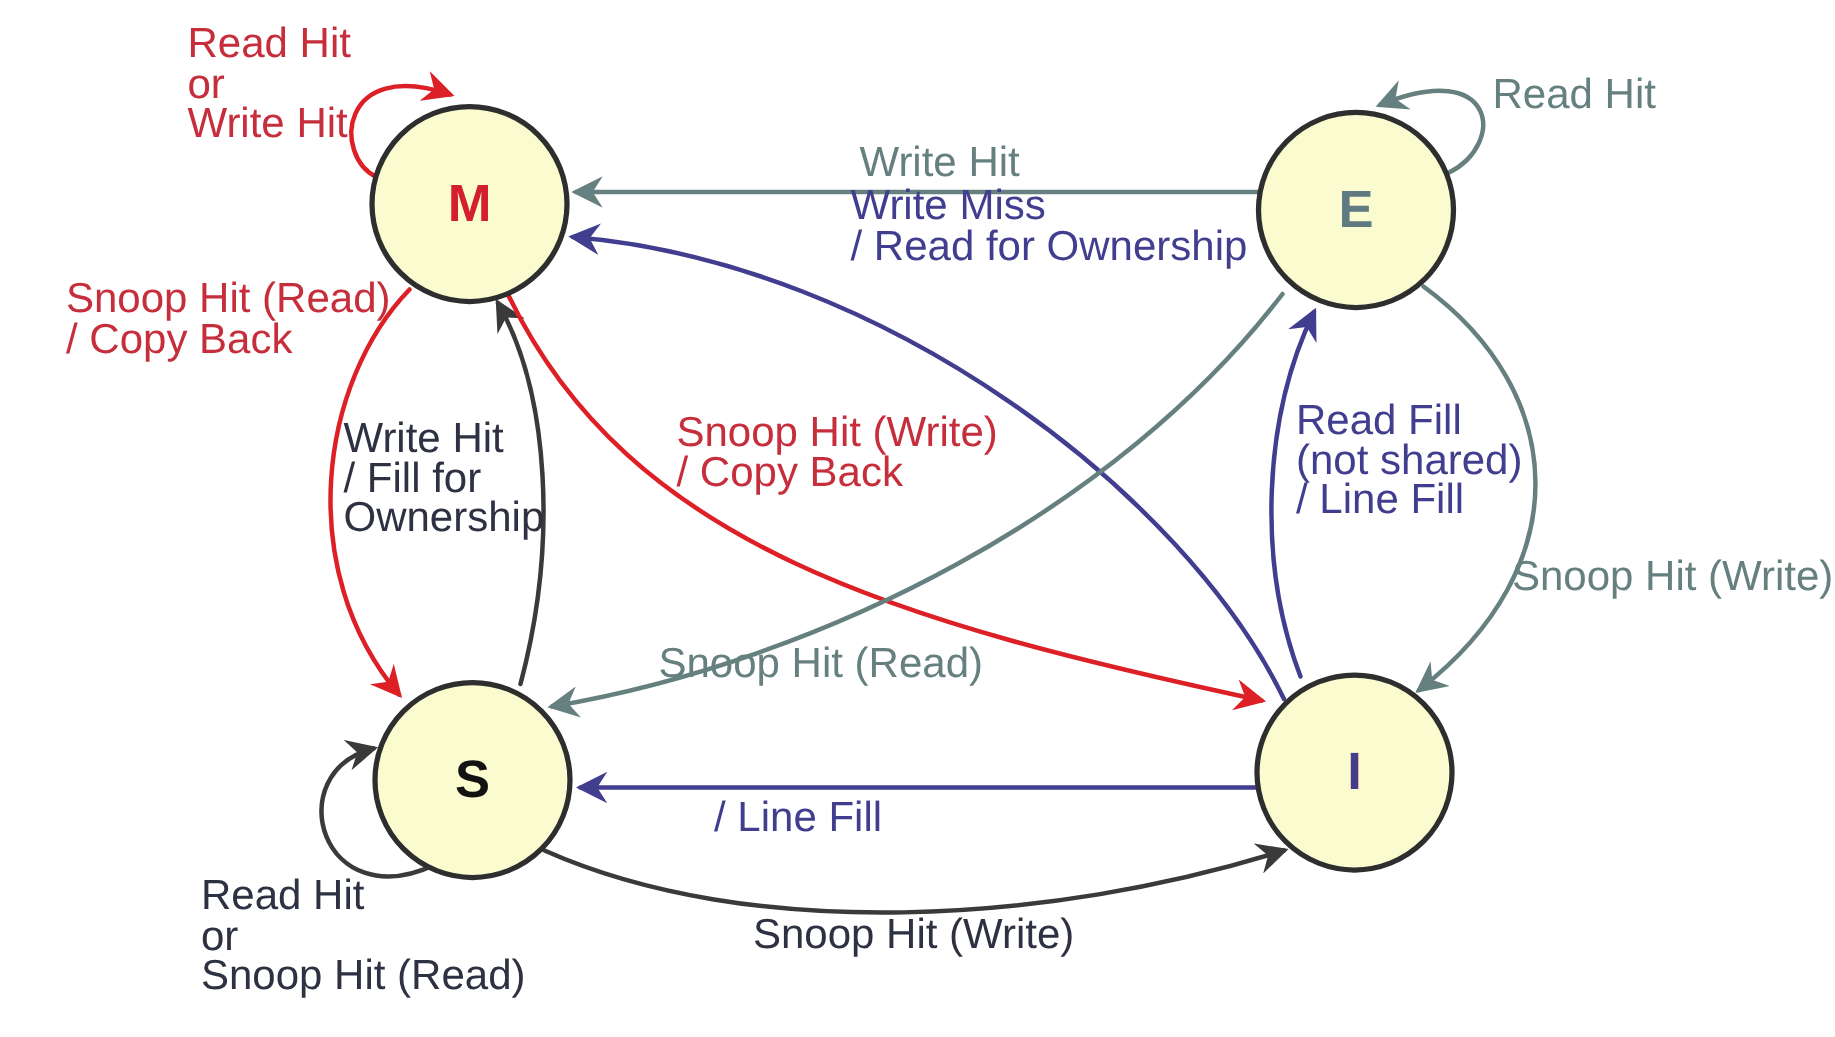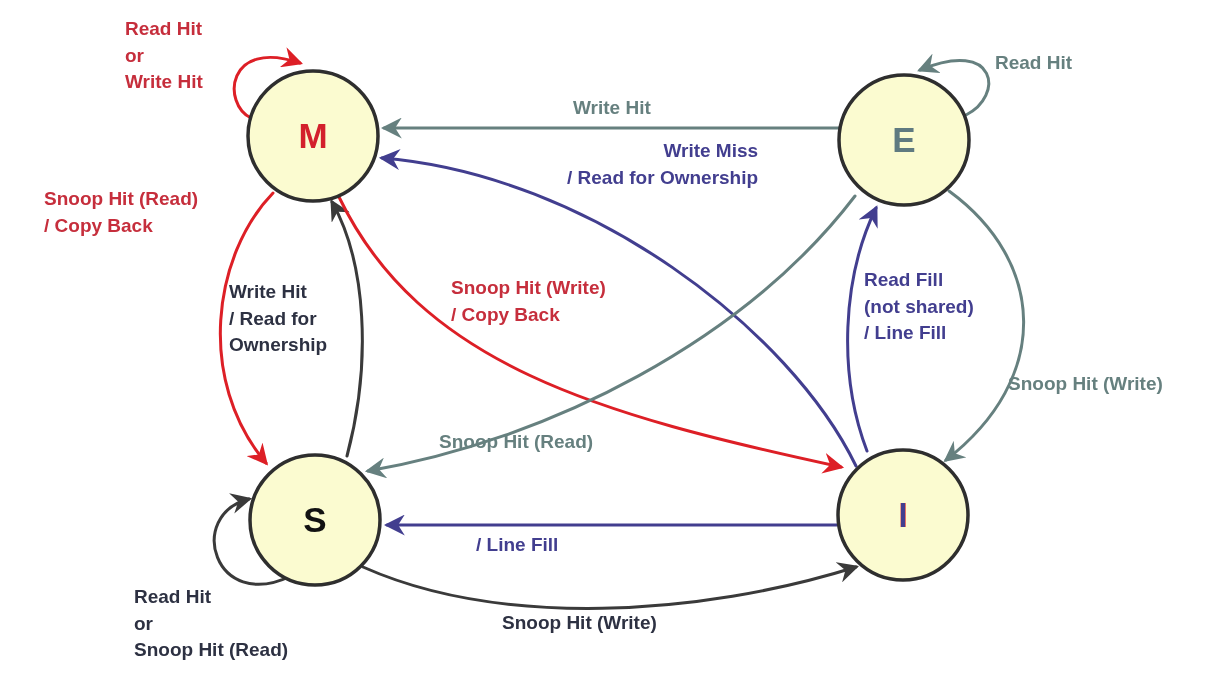--- a/index.html
+++ b/index.html
@@ -8,22 +8,22 @@
     width: 1223px;
     height: 691px;
     overflow: hidden;
     background: #ffffff;
     font-family: "Liberation Sans", sans-serif;
   }
   #edges-svg { position: absolute; left: 0; top: 0; }
 
   .lbl {
     position: absolute;
-    font-weight: bold;
-    font-size: 19px;
+    font-weight: normal;
+    font-size: 28px;
     line-height: 26.5px;
     white-space: nowrap;
   }
   .lbl span { display: block; }
 
   .c-red    { color: #C62E3C; }
   .c-gray   { color: #66807F; }
   .c-purple { color: #423E8F; }
   .c-black  { color: #2D3142; }
 
@@ -108,33 +108,33 @@
   </div>
 
   <div class="lbl c-gray" style="left:995px; top:50px;">
     <span>Read Hit</span>
   </div>
 
   <div class="lbl c-gray" style="left:573px; top:95px;">
     <span>Write Hit</span>
   </div>
 
-  <div class="lbl c-purple" style="left:567px; top:138px;text-align:right;">
+  <div class="lbl c-purple" style="left:567px; top:124px;">
     <span>Write Miss</span>
     <span>/ Read for Ownership</span>
   </div>
 
   <div class="lbl c-red" style="left:44px; top:186px;">
     <span>Snoop Hit (Read)</span>
     <span>/ Copy Back</span>
   </div>
 
   <div class="lbl c-black" style="left:229px; top:279px;">
     <span>Write Hit</span>
-    <span>/ Read for</span>
+    <span>/ Fill for</span>
     <span>Ownership</span>
   </div>
 
   <div class="lbl c-red" style="left:451px; top:275px;">
     <span>Snoop Hit (Write)</span>
     <span>/ Copy Back</span>
   </div>
 
   <div class="lbl c-gray" style="left:439px; top:429px;">
     <span>Snoop Hit (Read)</span>

